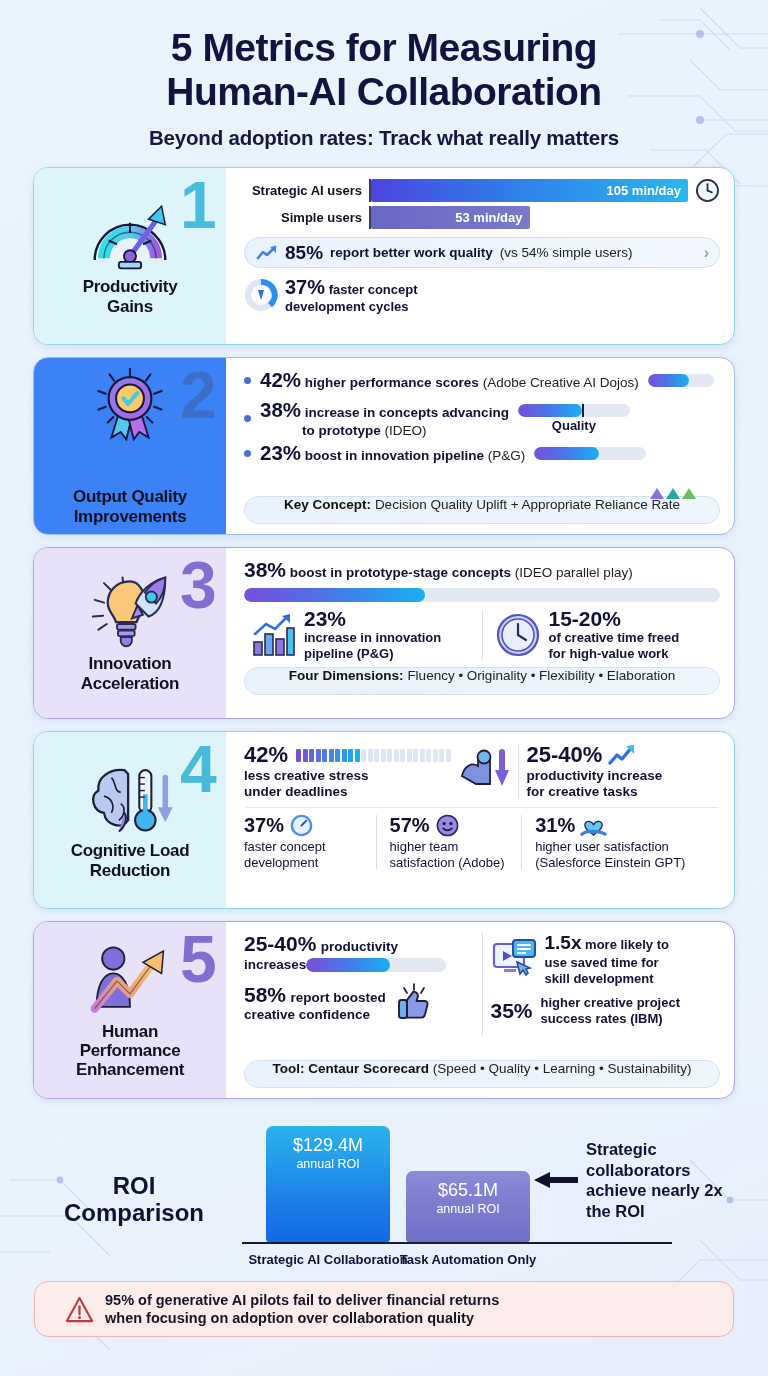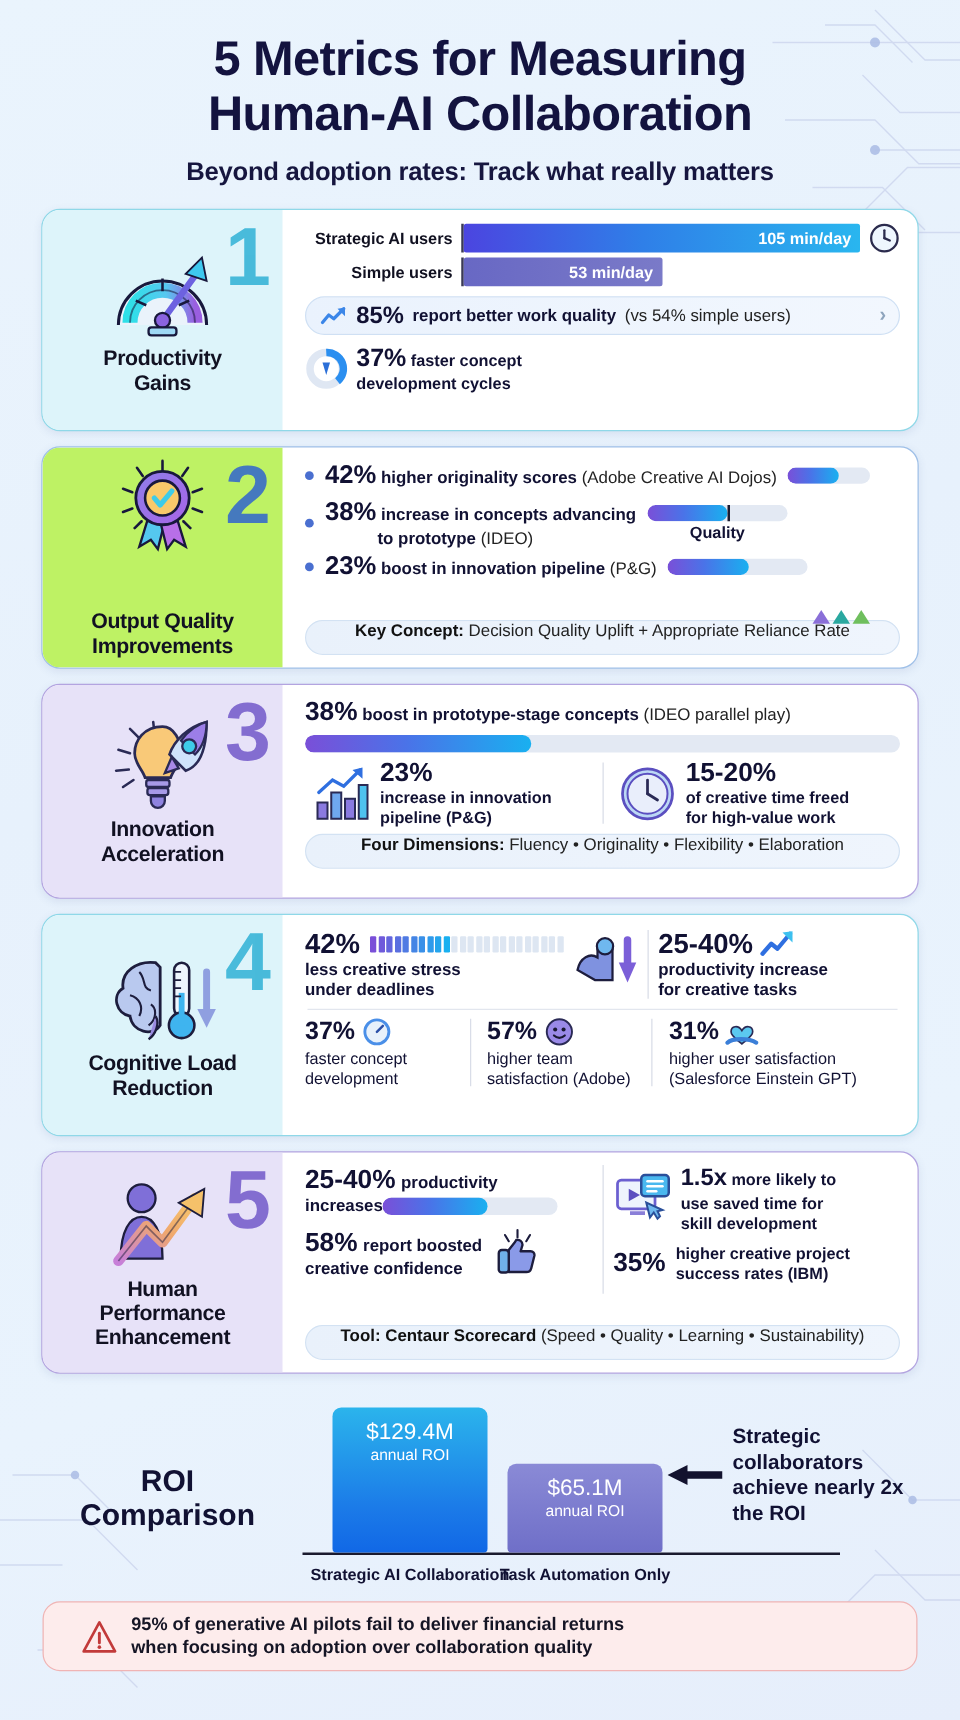--- a/index.html
+++ b/index.html
@@ -49,21 +49,21 @@
     position:absolute; font-weight:700; line-height:1;
     left: -46px; top: 4px; font-size: 66px; z-index:1; opacity:.92;
   }
   .rcontent { position:relative; z-index:2; margin-left: 12px; display:flex; flex-direction:column; height:100%; }
 
   
   .c1 { border:1.5px solid #8fd8e8; }
   .c1 .card-left { background:#ddf4fa; }
   .c1 .bignum { color:#3cb6d8; }
   .c2 { border:1.5px solid #9fc0e8; }
-  .c2 .card-left { background:#bef264;gap:40px; }
+  .c2 .card-left { background:#3b82f6;gap:40px; }
   .c2 .bignum { color:#3b6fc6; }
   .c3 { border:1.5px solid #b3a4e0; }
   .c3 .card-left { background:#e7e2f8; }
   .c3 .bignum { color:#7b63cd; }
   .c4 { border:1.5px solid #8fd8e8; }
   .c4 .card-left { background:#ddf4fa; }
   .c4 .bignum { color:#3cb6d8; }
   .c5 { border:1.5px solid #b3a4e0; }
   .c5 .card-left { background:#e7e2f8; }
   .c5 .bignum { color:#7b63cd; }
@@ -322,21 +322,21 @@
           <div>Improvements</div>
         </div>
       </div>
       <div class="card-right">
         <div class="bignum">2</div>
         <div class="rcontent">
           <div class="b2row">
             <span class="dot"></span>
             <div class="b2txt">
               <span class="num">42%</span>
-              <span class="bold">higher originality scores</span>
+              <span class="bold">higher performance scores</span>
               <span class="reg">(Adobe Creative AI Dojos)</span>
             </div>
             <div class="track" style="width:66px">
               <div class="fill" style="width:62%"></div>
             </div>
           </div>
           <div class="b2row" style="margin-top:4px">
             <span class="dot"></span>
             <div class="b2txt">
               <span class="num">38%</span>

